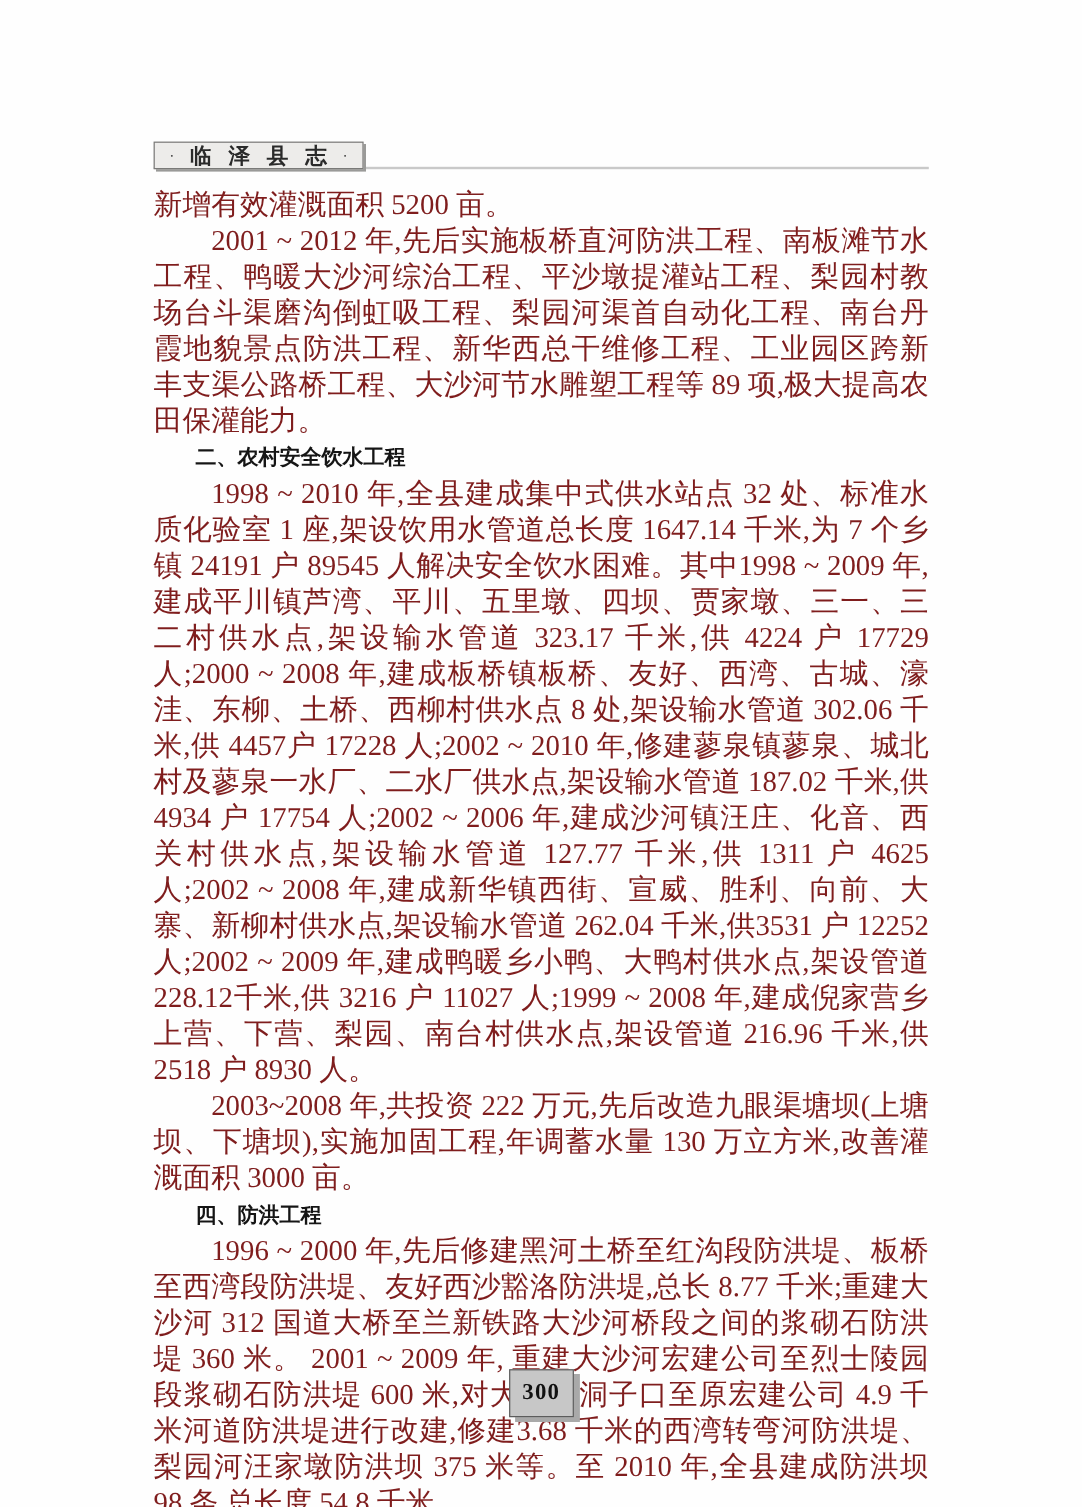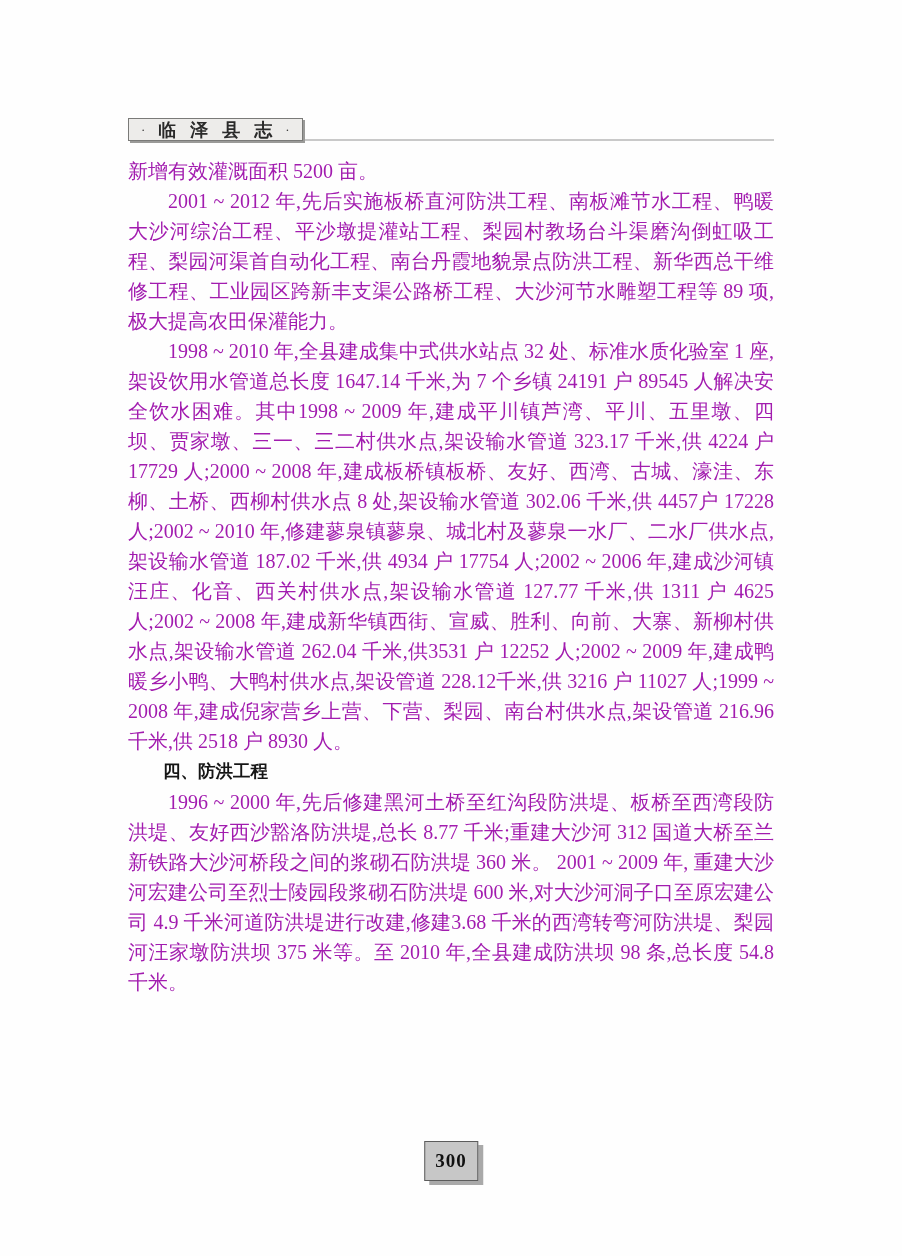--- a/index.html
+++ b/index.html
@@ -61,25 +61,25 @@
   }
   
   .text-block {
     position: absolute;
     top: 156px;
     left: 128px;
     width: 646px;
   }
   .para {
     margin: 0;
-    font-size: 20px;
+    font-size: 24px;
     line-height: 30px;
     text-align: justify;
     text-indent: 2em;
-    color: #a21caf;
+    color: #7f1d1d;
   }
   .para.no-indent {
     text-indent: 0;
   }
   .sec-heading {
     margin: 0;
     font-family: "Liberation Sans", "DejaVu Sans", sans-serif;
     font-size: 17.5px;
     font-weight: bold;
     line-height: 31px;
@@ -121,21 +121,23 @@
     <div class="head-box">
       <span class="dot">·</span>
       <span class="head-title">临泽县志</span>
       <span class="dot">·</span>
     </div>
   </header>
 
   <main class="text-block">
     <p class="para no-indent">新增有效灌溉面积 5200 亩。</p>
     <p class="para">2001 ~ 2012 年,先后实施板桥直河防洪工程、南板滩节水工程、鸭暖大沙河综治工程、平沙墩提灌站工程、梨园村教场台斗渠磨沟倒虹吸工程、梨园河渠首自动化工程、南台丹霞地貌景点防洪工程、新华西总干维修工程、工业园区跨新丰支渠公路桥工程、大沙河节水雕塑工程等 89 项,极大提高农田保灌能力。</p>
+    <h3 class="sec-heading">二、农村安全饮水工程</h3>
     <p class="para">1998 ~ 2010 年,全县建成集中式供水站点 32 处、标准水质化验室 1 座,架设饮用水管道总长度 1647.14 千米,为 7 个乡镇 24191 户 89545 人解决安全饮水困难。其中1998 ~ 2009 年,建成平川镇芦湾、平川、五里墩、四坝、贾家墩、三一、三二村供水点,架设输水管道 323.17 千米,供 4224 户 17729 人;2000 ~ 2008 年,建成板桥镇板桥、友好、西湾、古城、濠洼、东柳、土桥、西柳村供水点 8 处,架设输水管道 302.06 千米,供 4457户 17228 人;2002 ~ 2010 年,修建蓼泉镇蓼泉、城北村及蓼泉一水厂、二水厂供水点,架设输水管道 187.02 千米,供 4934 户 17754 人;2002 ~ 2006 年,建成沙河镇汪庄、化音、西关村供水点,架设输水管道 127.77 千米,供 1311 户 4625 人;2002 ~ 2008 年,建成新华镇西街、宣威、胜利、向前、大寨、新柳村供水点,架设输水管道 262.04 千米,供3531 户 12252 人;2002 ~ 2009 年,建成鸭暖乡小鸭、大鸭村供水点,架设管道 228.12千米,供 3216 户 11027 人;1999 ~ 2008 年,建成倪家营乡上营、下营、梨园、南台村供水点,架设管道 216.96 千米,供 2518 户 8930 人。</p>
+    <p class="para">2003~2008 年,共投资 222 万元,先后改造九眼渠塘坝(上塘坝、下塘坝),实施加固工程,年调蓄水量 130 万立方米,改善灌溉面积 3000 亩。</p>
     <h3 class="sec-heading">四、防洪工程</h3>
     <p class="para">1996 ~ 2000 年,先后修建黑河土桥至红沟段防洪堤、板桥至西湾段防洪堤、友好西沙豁洛防洪堤,总长 8.77 千米;重建大沙河 312 国道大桥至兰新铁路大沙河桥段之间的浆砌石防洪堤 360 米。 2001 ~ 2009 年, 重建大沙河宏建公司至烈士陵园段浆砌石防洪堤 600 米,对大沙河洞子口至原宏建公司 4.9 千米河道防洪堤进行改建,修建3.68 千米的西湾转弯河防洪堤、梨园河汪家墩防洪坝 375 米等。至 2010 年,全县建成防洪坝 98 条,总长度 54.8 千米。</p>
   </main>
 
   <footer>
     <div class="page-num-box">
       <span class="page-num">300</span>
     </div>
   </footer>
 

